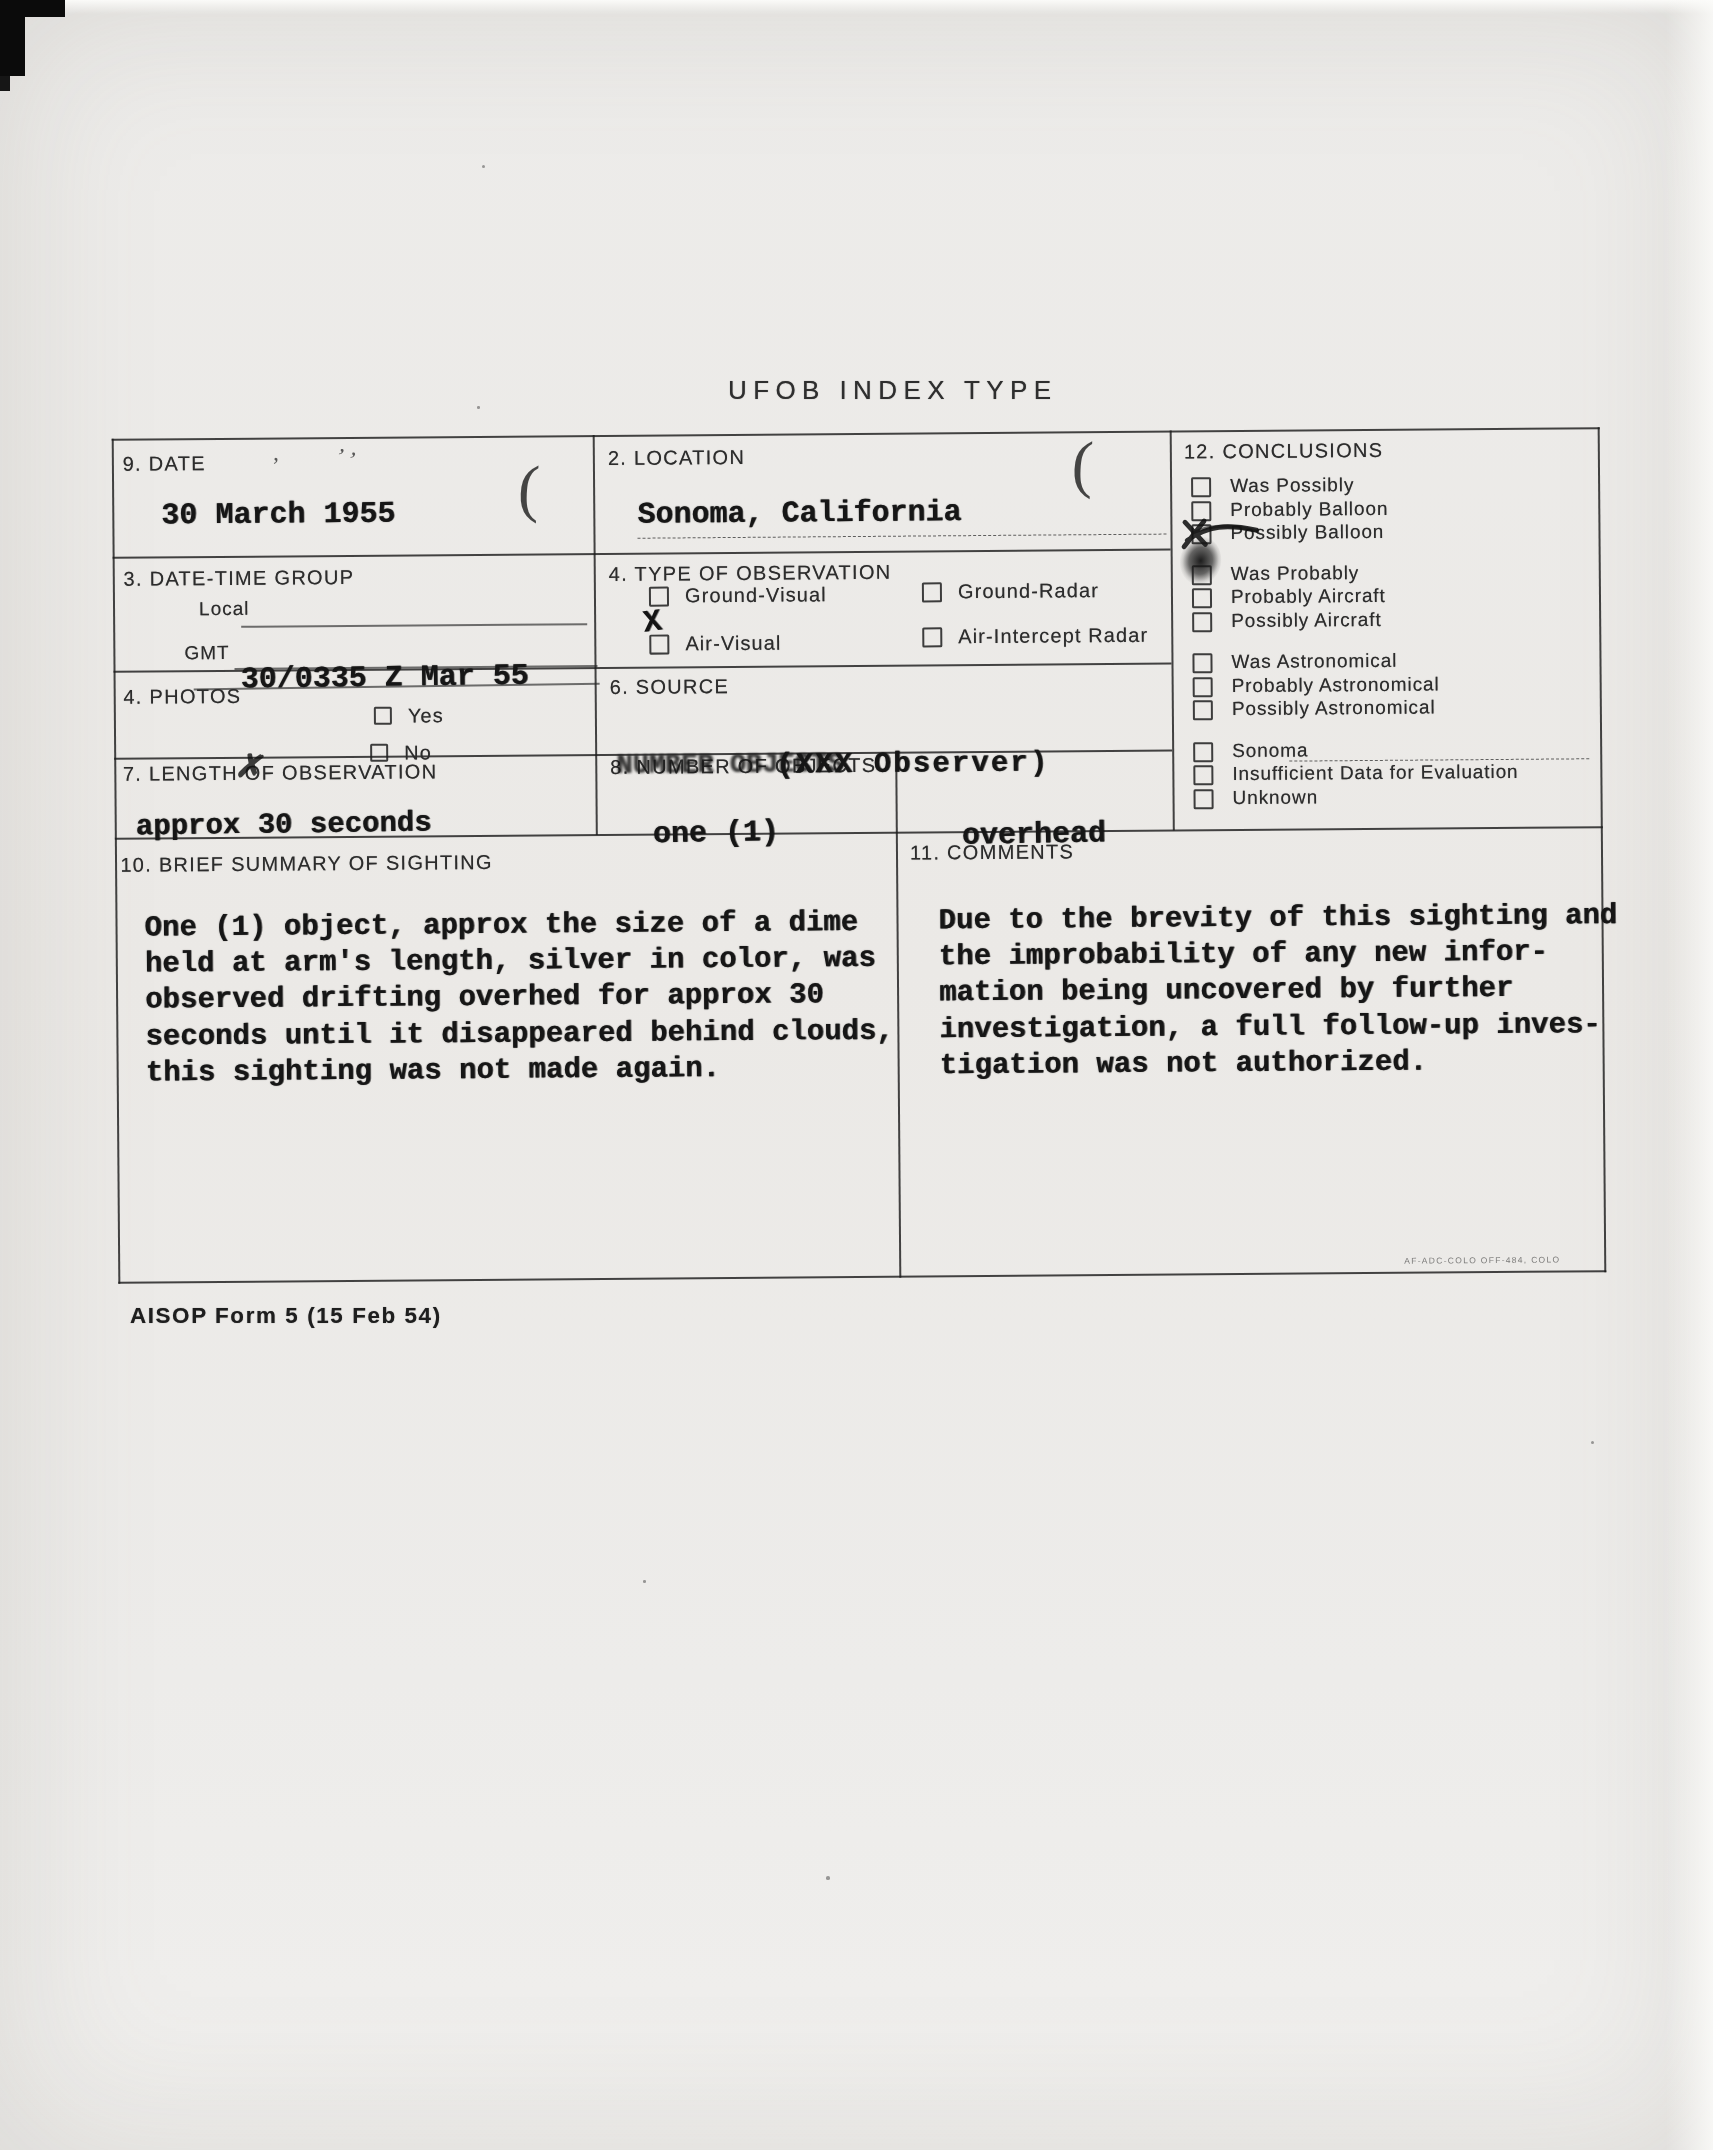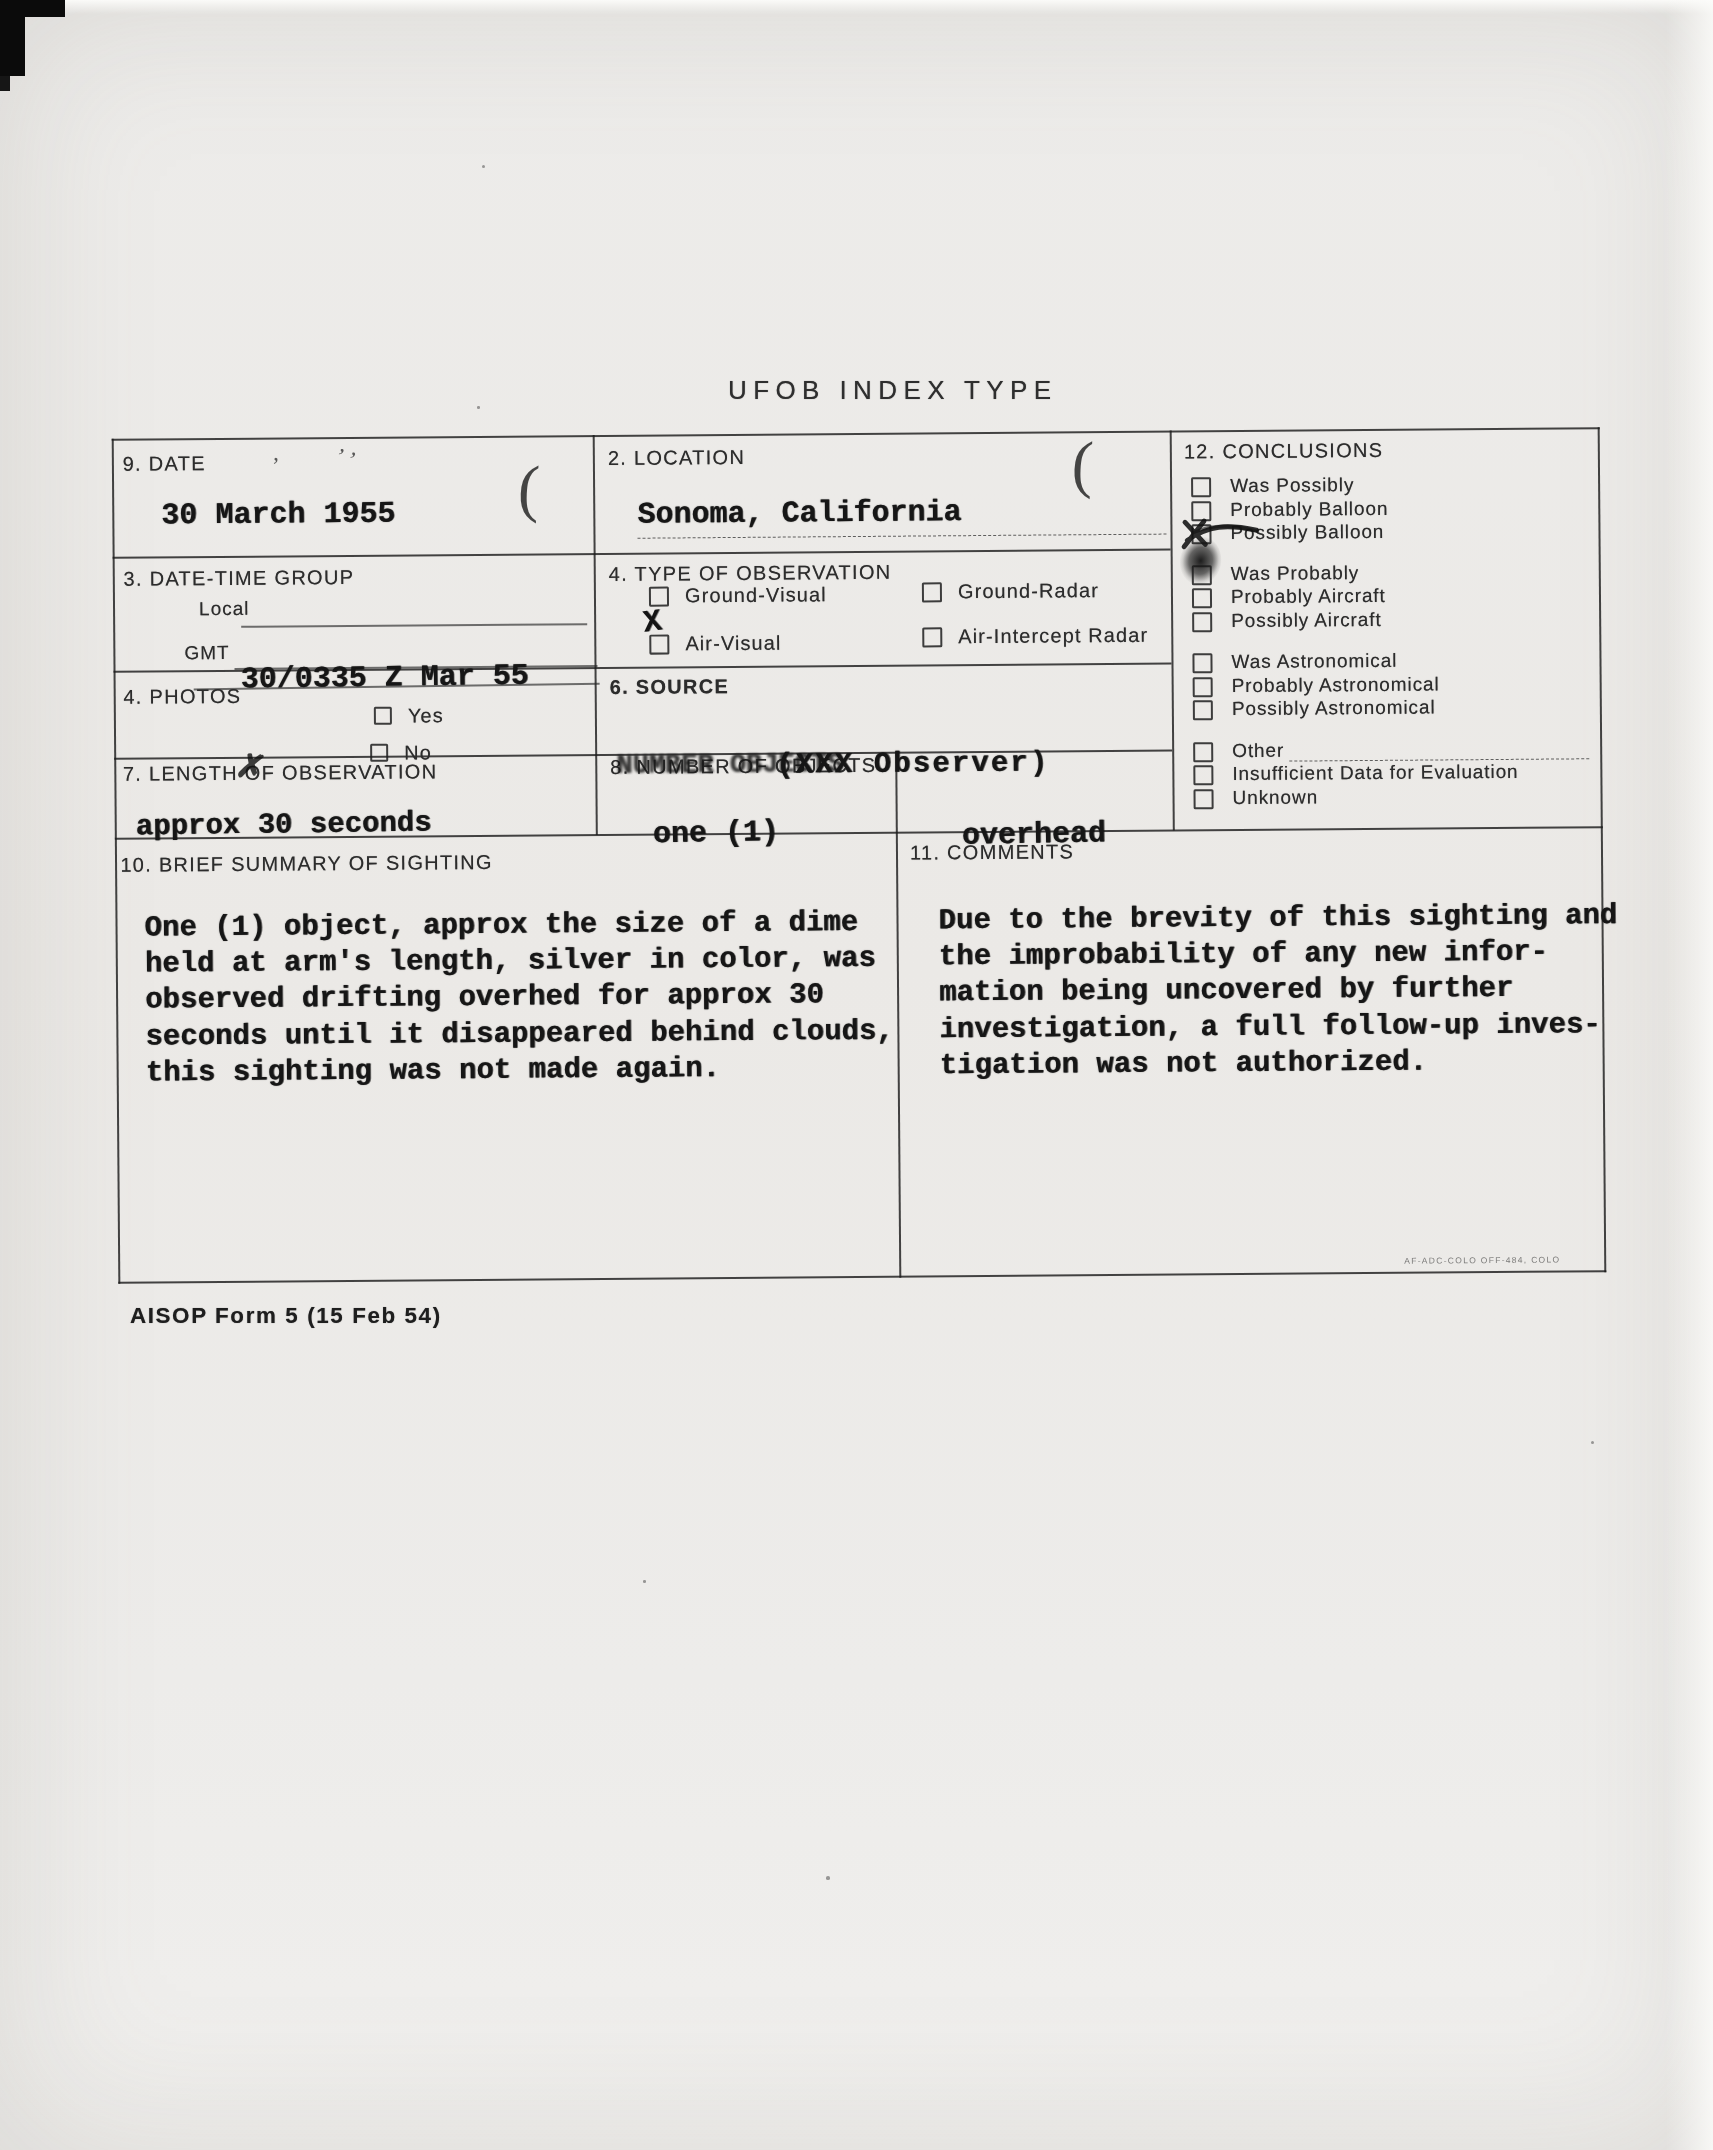--- a/index.html
+++ b/index.html
@@ -189,21 +189,21 @@
     <div class="plabel" style="left:9.6px;top:247px;">4. PHOTOS</div>
     <div class="cbox" style="left:260px;top:270px;">
       <span class="cb" style="width:14px;height:14px;"></span>
       <span class="plabel2">Yes</span>
     </div>
     <div class="cbox" style="left:256px;top:307px;">
       <span class="cb" style="width:14px;height:14px;"></span>
       <span class="plabel2">No</span>
     </div>
 
-    <div class="plabel" style="left:496px;top:241px;font-weight:bold;">6. SOURCE</div>
+    <div class="plabel" style="left:496px;top:241px;">6. SOURCE</div>
 
     <div class="plabel" style="left:8.5px;top:324px;">7. LENGTH OF OBSERVATION</div>
     <div class="scratch" style="left:122px;top:309px;">✗</div>
     <div class="typed typed-body" style="left:21.4px;top:371px;transform:rotate(-0.3deg);">approx 30 seconds</div>
 
     <div class="plabel" style="left:496px;top:321px;">8. NUMBER OF OBJECTS</div>
     <div class="typed ghost" style="left:502px;top:316px;font-size:27px;">NUMBER OBJECTS</div>
     <div class="typed" style="left:662px;top:315px;font-size:29px;letter-spacing:2.1px;">(XXX Observer)</div>
     <div class="typed typed-val" style="left:538px;top:382px;transform:rotate(-0.6deg);">one (1)</div>
 
@@ -266,21 +266,21 @@
       <span class="cb"></span>
       <span class="clabel">Probably Astronomical</span>
     </div>
     <div class="citem" style="top:270px;">
       <span class="cb"></span>
       <span class="clabel">Possibly Astronomical</span>
     </div>
 
     <div class="citem" style="top:312px;">
       <span class="cb"></span>
-      <span class="clabel">Other</span>
+      <span class="clabel">Sonoma</span>
     </div>
     <div class="dashline" style="left:1175px;top:331px;width:300px;border-top-style:dashed;"></div>
     <div class="citem" style="top:335px;">
       <span class="cb"></span>
       <span class="clabel">Insufficient Data for Evaluation</span>
     </div>
     <div class="citem" style="top:359px;">
       <span class="cb"></span>
       <span class="clabel">Unknown</span>
     </div>

